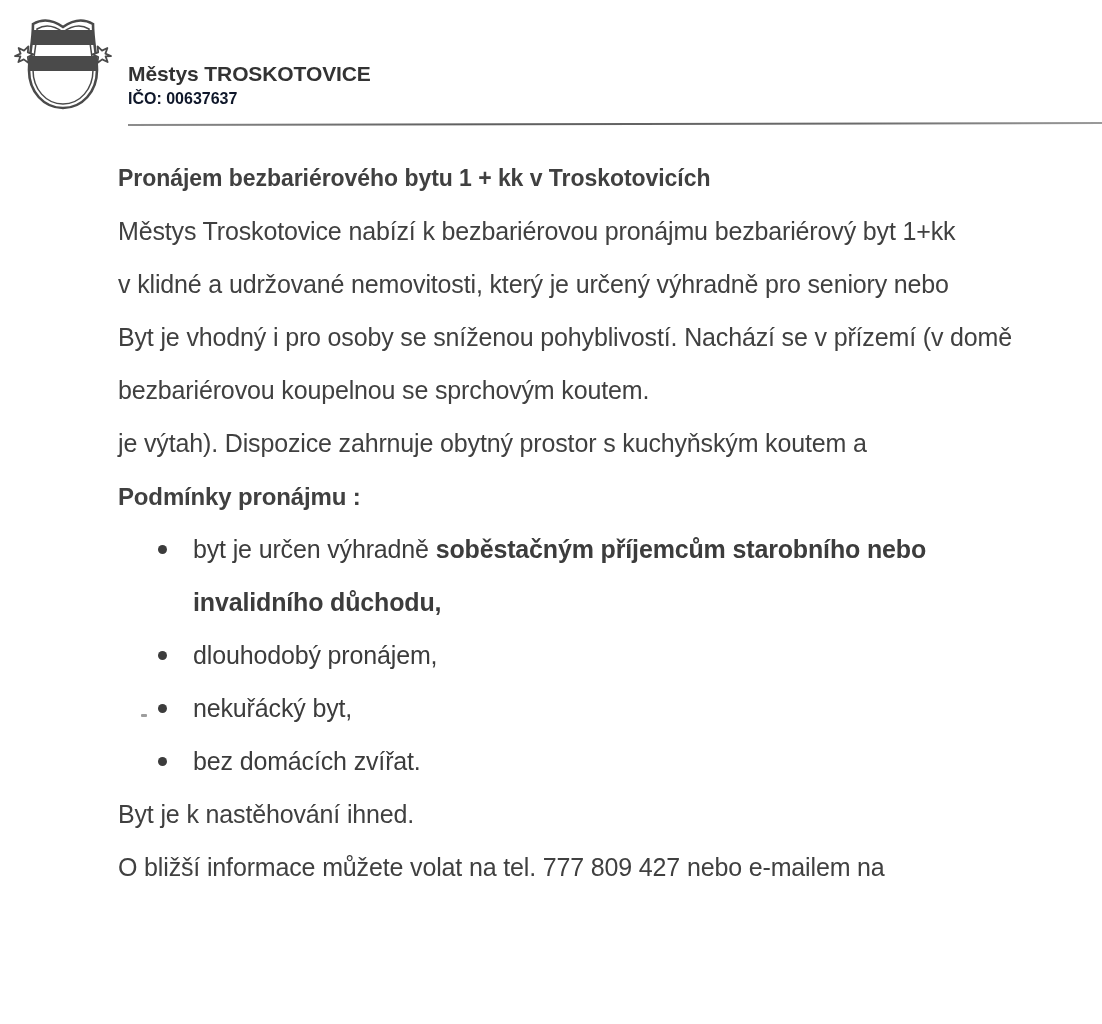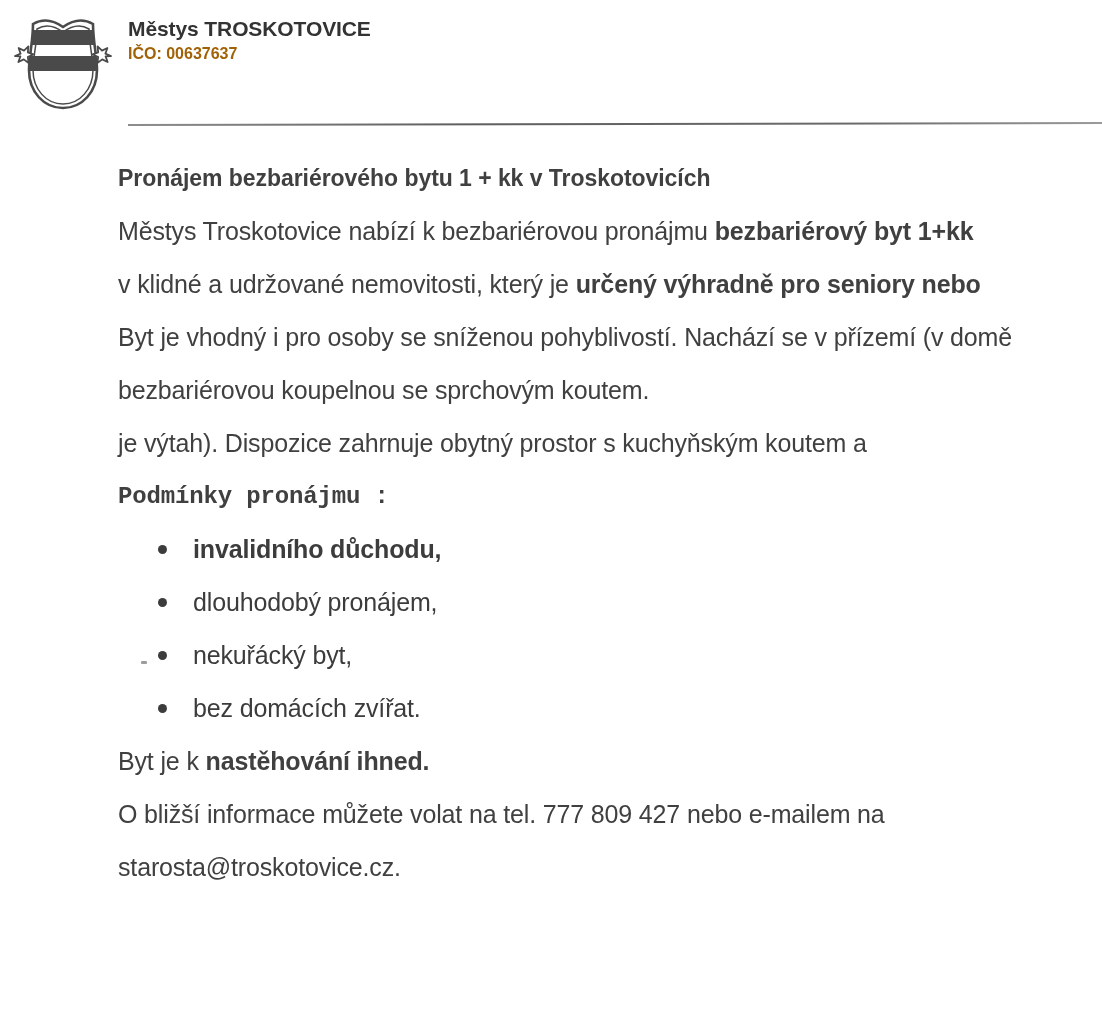--- a/index.html
+++ b/index.html
@@ -41,26 +41,27 @@
     top: 16px;
     width: 560px;
   }
   .org-name {
     font-size: 21px;
     font-weight: bold;
     letter-spacing: -0.1px;
     line-height: 26px;
     color: #333333;
     white-space: nowrap;
+    margin-top: 45px;
   }
   .org-line {
     font-size: 16px;
     font-weight: bold;
     line-height: 24px;
-    color: #a16207;
+    color: #0f172a;
     white-space: nowrap;
   }
 
   .rule {
     position: absolute;
     left: 128px;
     top: 124px;
     width: 974px;
     height: 2px;
     background: linear-gradient(to right, #8d8d8d, #5f5f5f 35%, #6b6b6b 75%, #9a9a9a);
@@ -78,32 +79,31 @@
 
   .line {
     font-size: 25px;
     line-height: 53px;
     letter-spacing: -0.15px;
     color: #404040;
     white-space: nowrap;
   }
   .line.bold,
   .line b {
-    font-weight: bold;
+    font-weight: normal;
     text-align: center;
   }
   .title-line {
     font-size: 23px;
     font-weight: bold;
     letter-spacing: -0.05px;
   }
   .heading-line {
     font-weight: bold;
     font-size: 24px;
-    font-family: Liberation Mono, monospace;
   }
 
   
   .bullets {
     margin: 0;
     padding: 0;
     list-style: none;
   }
   .bullet-row {
     position: relative;
@@ -208,20 +208,23 @@
   <div class="line">Byt je vhodný i pro osoby se sníženou pohyblivostí. Nachází se v přízemí (v domě</div>
   <div class="line">bezbariérovou koupelnou se sprchovým koutem.</div>
   <div class="line">je výtah). Dispozice zahrnuje obytný prostor s kuchyňským koutem a</div>
 
   <div class="line heading-line">Podmínky pronájmu :</div>
 
   <ul class="bullets">
 
     <li class="bullet-row">
       <span class="bullet-dot"></span>
+      <span class="bullet-text">
+        <span>byt je určen výhradně </span><b>soběstačným příjemcům starobního nebo</b>
+      </span>
     </li>
 
     <li class="cont-line">
       <span class="bullet-text"><b>invalidního důchodu,</b></span>
     </li>
 
     <li class="bullet-row">
       <span class="bullet-dot"></span>
       <span class="bullet-text">dlouhodobý pronájem,</span>
     </li>
@@ -237,15 +240,14 @@
       <span class="bullet-text">bez domácích zvířat.</span>
     </li>
 
   </ul>
 
   <div class="line">
     <span>Byt je k </span><b>nastěhování ihned.</b>
   </div>
 
   <div class="line">O bližší informace můžete volat na tel. 777 809 427 nebo e-mailem na</div>
-  <div class="line">starosta@troskotovice.cz.</div>
 
 </main>
 
 </body></html>

